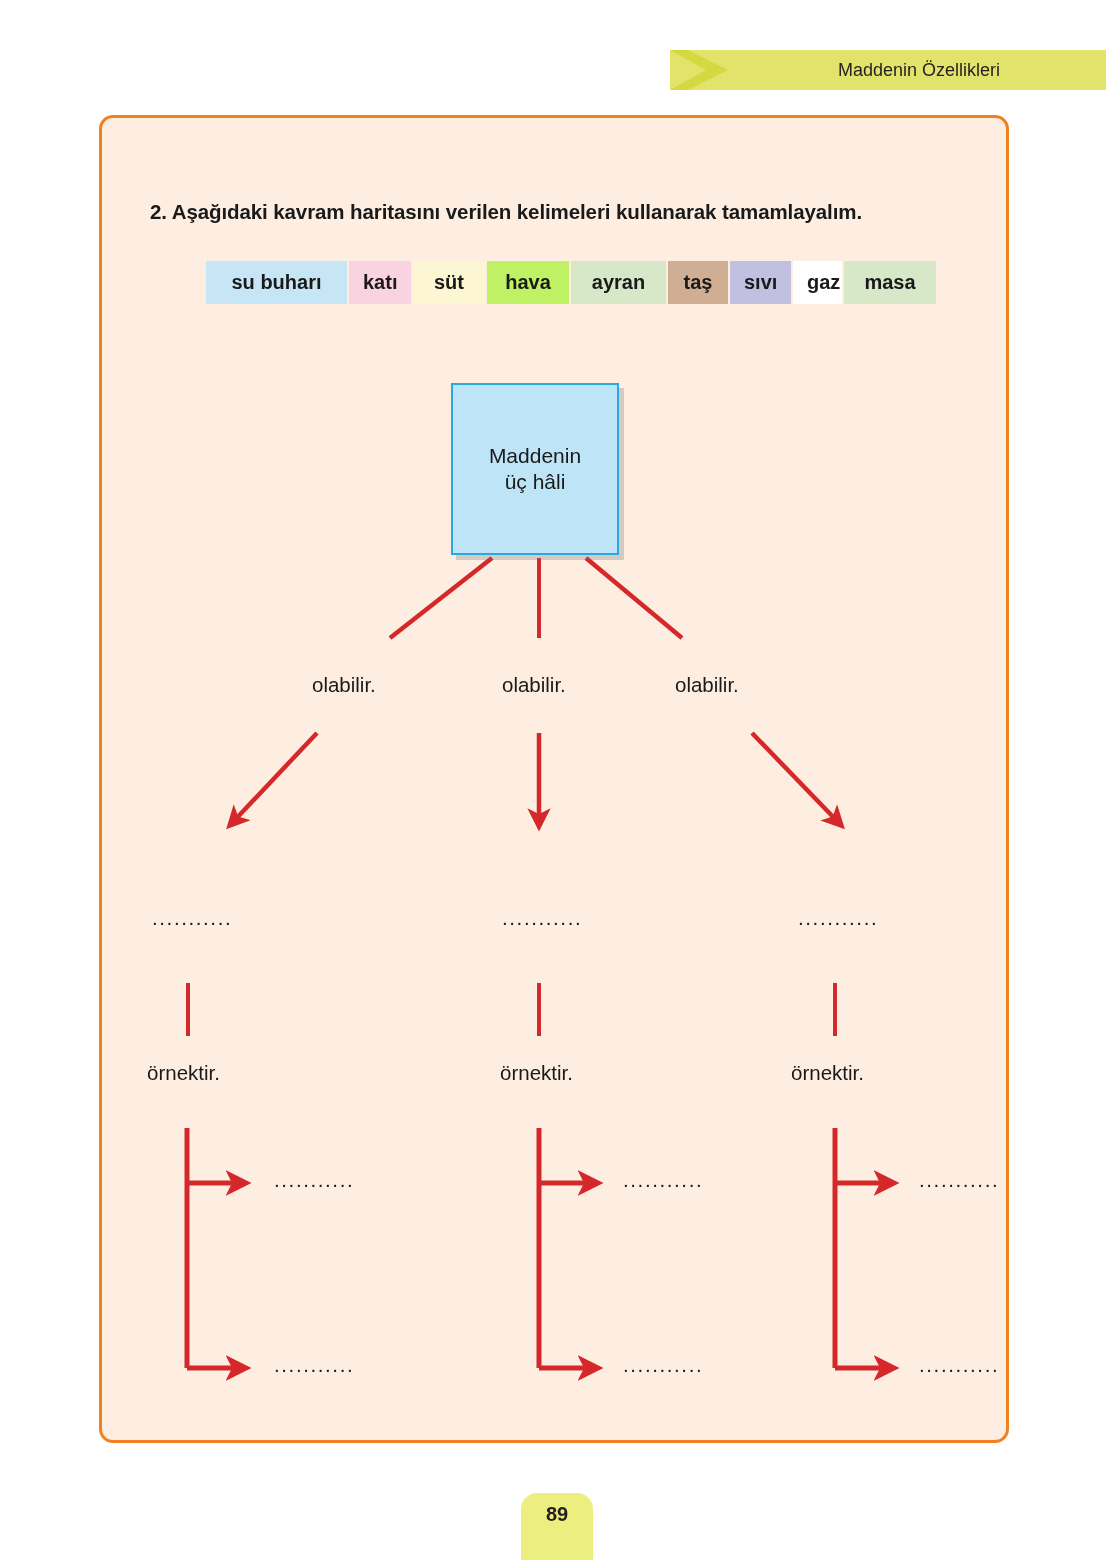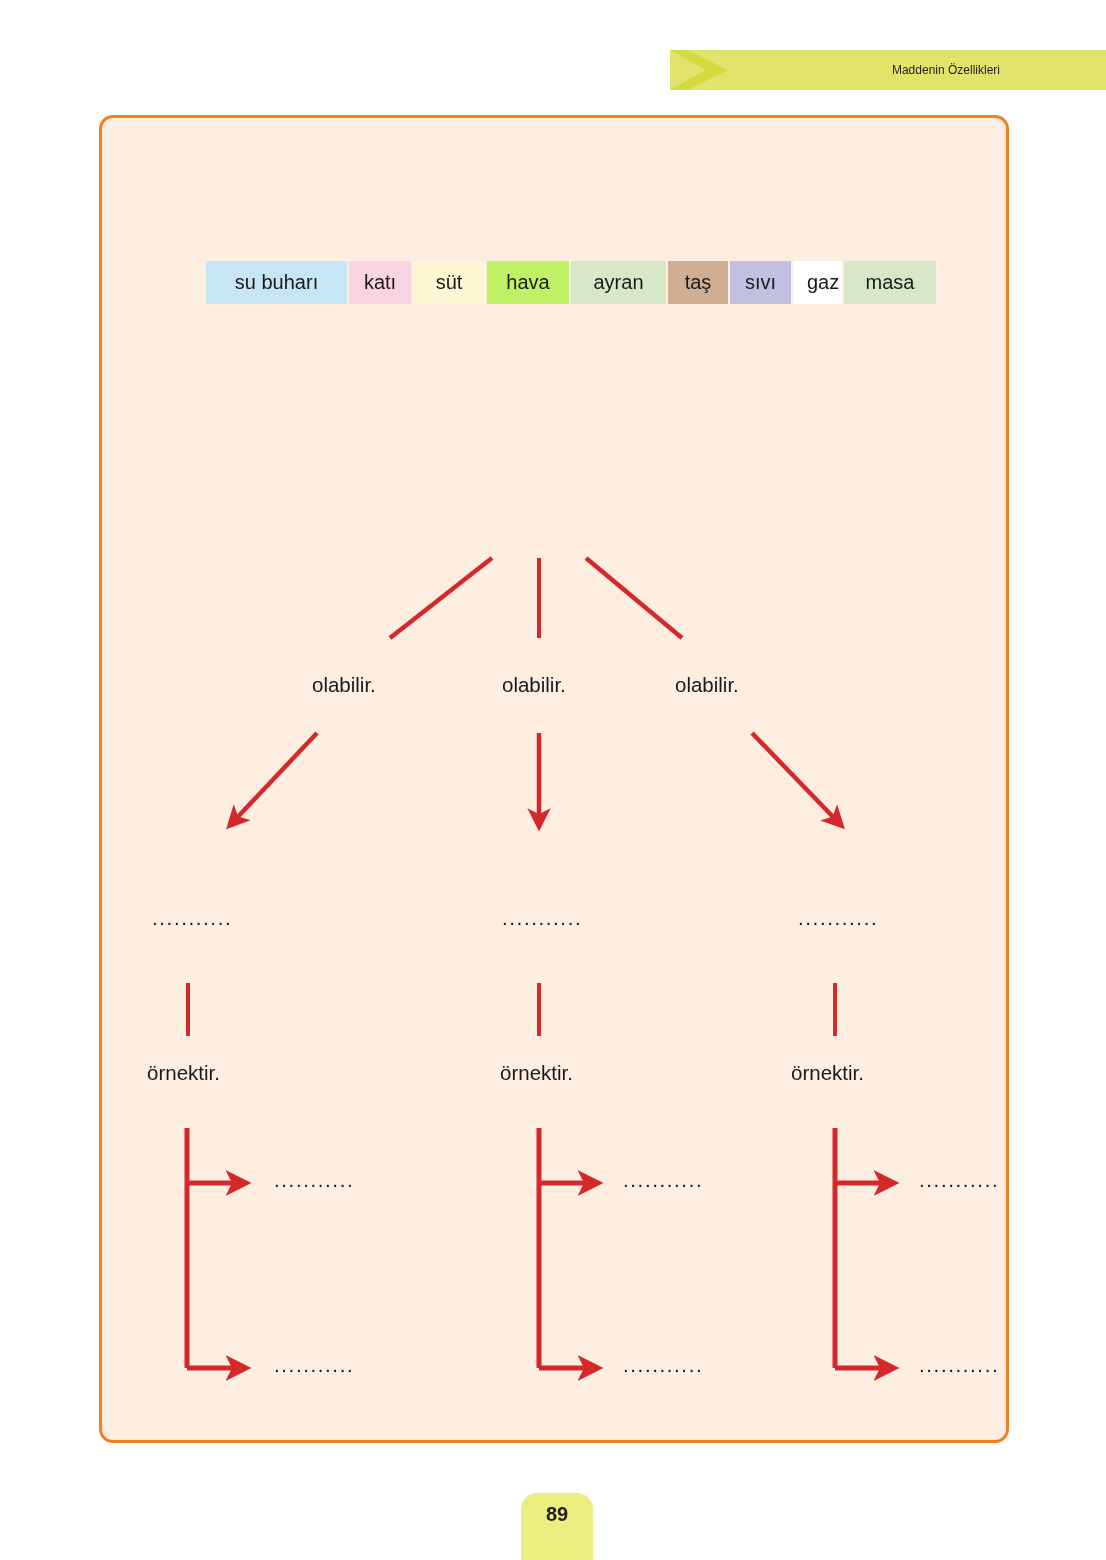--- a/index.html
+++ b/index.html
@@ -37,21 +37,21 @@
     height: 40px;
     background: #d4d93f;
     clip-path: polygon(0 0, 30% 0, 100% 50%, 30% 100%, 0 100%, 62% 50%);
   }
   .banner-title {
     position: absolute;
     right: 106px;
     top: 0;
     height: 56px;
     line-height: 40px;
-    font-size: 12px;
+    font-size: 18px;
     color: #231f20;
     white-space: nowrap;
   }
 
   
   .panel {
     position: absolute;
     left: 99px;
     top: 115px;
     width: 910px;
@@ -73,20 +73,21 @@
     white-space: nowrap;
   }
 
   
   .word-bank {
     position: absolute;
     left: 104px;
     top: 143px;
     display: flex;
     gap: 2px;
+    font-weight: bold;
   }
   .word-chip {
     height: 43px;
     line-height: 43px;
     font-size: 20px;
     color: #1a1a1a;
     text-align: center;
     padding: 0 14px;
     box-sizing: border-box;
     white-space: nowrap;
@@ -166,20 +167,21 @@
 <body>
 
 <div class="header-banner">
   <div class="banner-bg"></div>
   <div class="banner-chevron"></div>
   <div class="banner-title">Maddenin Özellikleri</div>
 </div>
 
 <div class="panel">
 
+  <div class="question-text">2. Aşağıdaki kavram haritasını verilen kelimeleri kullanarak tamamlayalım.</div>
 
   <div class="word-bank">
     <div class="word-chip" style="background:#c7e6f5;width:141px">su buharı</div>
     <div class="word-chip" style="background:#fad3e0;width:62px">katı</div>
     <div class="word-chip" style="background:#fdf6d2;width:72px">süt</div>
     <div class="word-chip" style="background:#bef264;width:82px">hava</div>
     <div class="word-chip" style="background:#d6e8c8;width:95px">ayran</div>
     <div class="word-chip" style="background:#cfae94;width:60px">taş</div>
     <div class="word-chip" style="background:#c1c0e0;width:61px">sıvı</div>
     <div class="word-chip" style="background:#ffffff;width:49px">gaz</div>
@@ -211,20 +213,24 @@
 
     <line x1="437" y1="1010" x2="437" y2="1250" stroke="#d5282a" stroke-width="5"></line>
     <line x1="437" y1="1065" x2="492" y2="1065" stroke="#d5282a" stroke-width="5" marker-end="url(#arrowhead)"></line>
     <line x1="437" y1="1250" x2="492" y2="1250" stroke="#d5282a" stroke-width="5" marker-end="url(#arrowhead)"></line>
 
     <line x1="733" y1="1010" x2="733" y2="1250" stroke="#d5282a" stroke-width="5"></line>
     <line x1="733" y1="1065" x2="788" y2="1065" stroke="#d5282a" stroke-width="5" marker-end="url(#arrowhead)"></line>
     <line x1="733" y1="1250" x2="788" y2="1250" stroke="#d5282a" stroke-width="5" marker-end="url(#arrowhead)"></line>
   </svg>
 
+  <div class="concept-box">
+    <div class="concept-label">Maddenin
+üç hâli</div>
+  </div>
 
   <div class="map-label" style="left:210px;top:555px">olabilir.</div>
   <div class="map-label" style="left:400px;top:555px">olabilir.</div>
   <div class="map-label" style="left:573px;top:555px">olabilir.</div>
 
   <div class="blank" style="left:50px;top:788px">...........</div>
   <div class="blank" style="left:400px;top:788px">...........</div>
   <div class="blank" style="left:696px;top:788px">...........</div>
 
   <div class="map-label" style="left:45px;top:943px">örnektir.</div>

